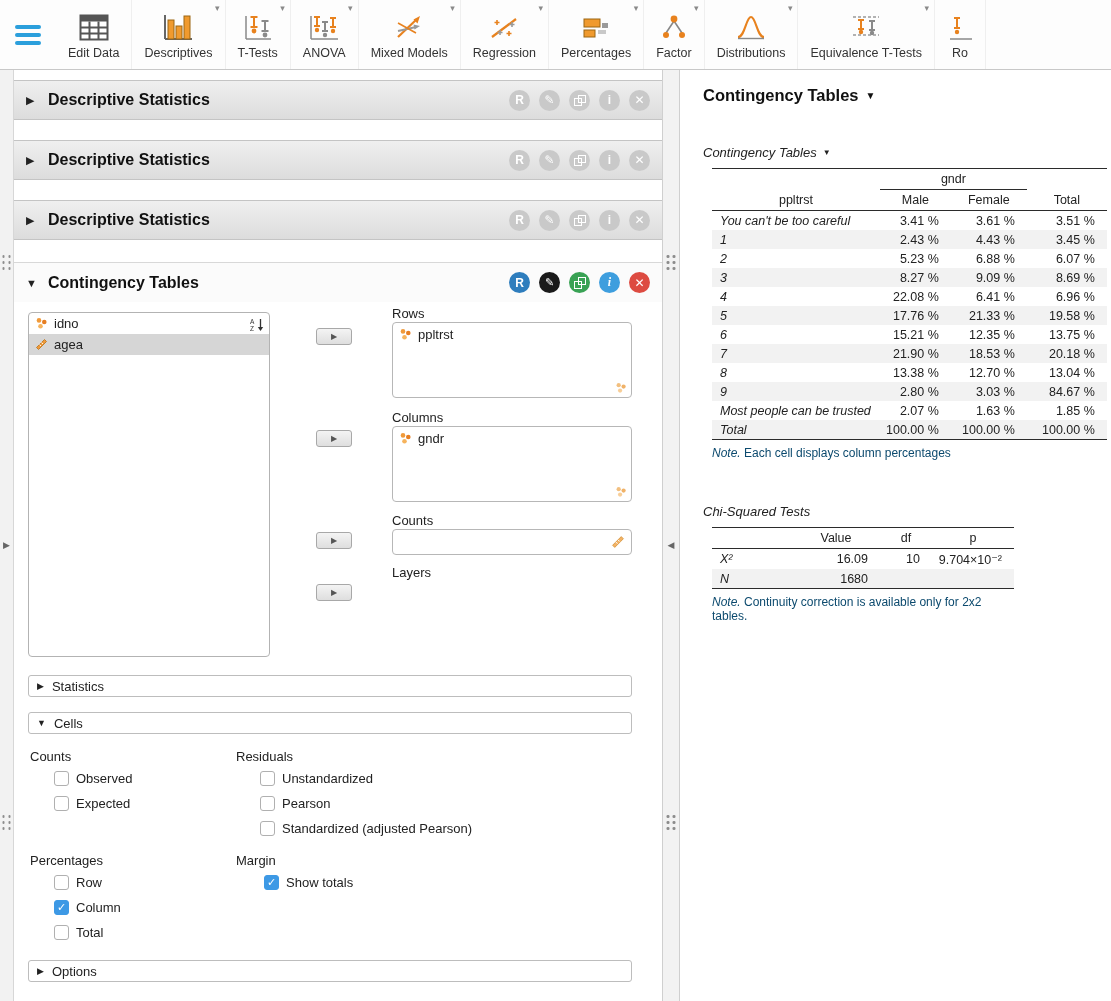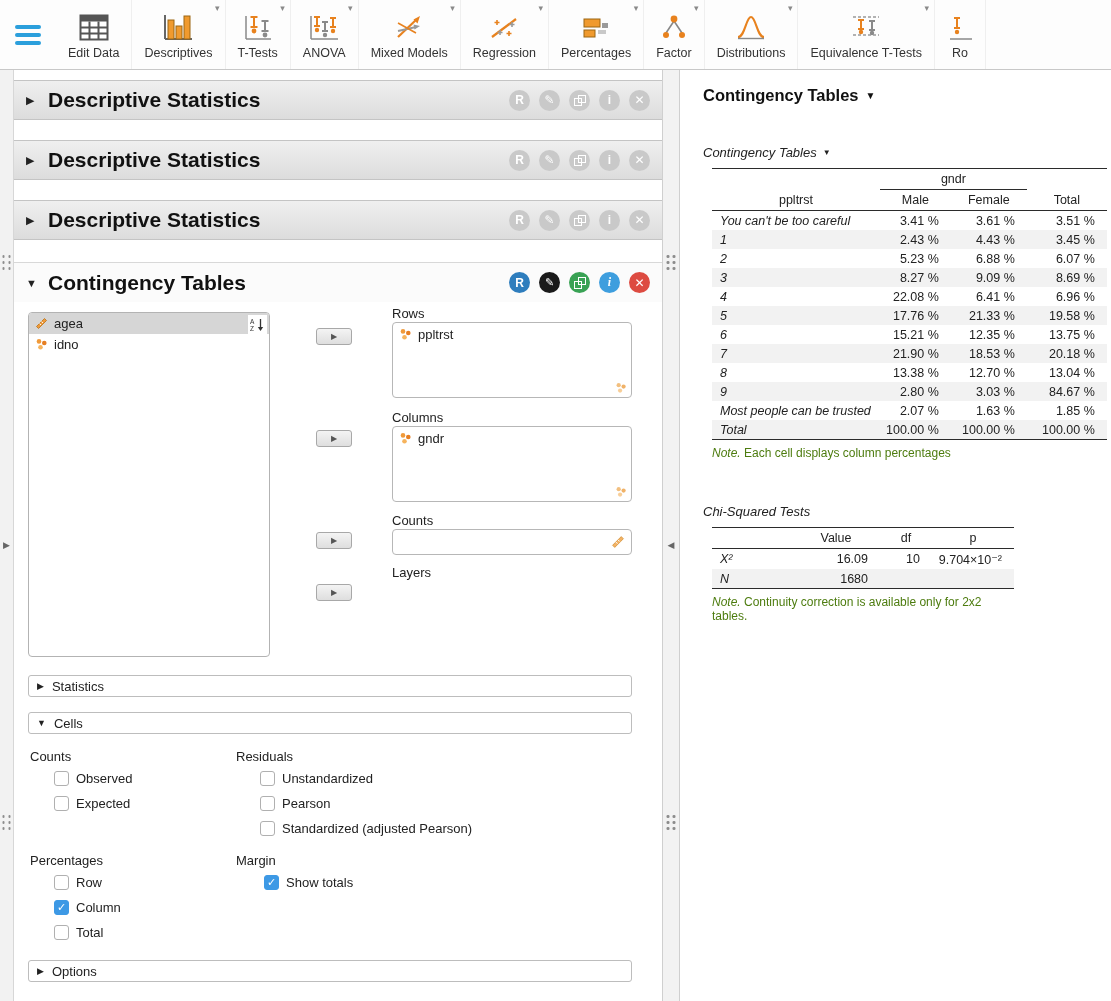--- a/index.html
+++ b/index.html
@@ -29,21 +29,21 @@
   .gutter-arrow { position:absolute; left:50%; transform:translateX(-50%); font-size:9px; color:#666; cursor:pointer; }
 
   
   .panel-analyses { width:648px; background:#fff; overflow:hidden; }
   .section-header { height:40px; display:flex; align-items:center; gap:10px; padding:0 12px;
     background:linear-gradient(#efefef,#dcdcdc); border-top:1px solid #c4c4c4; border-bottom:1px solid #c4c4c4; cursor:pointer; }
   .section-header.first { margin-top:10px; }
   .section-header + .section-header { margin-top:0; }
   .sec-gap { height:20px; background:#fff; }
   .sec-tri { font-size:11px; color:#222; width:12px; }
-  .sec-title { font-size:21px; font-weight:bold; color:#111; flex:1; }
+  .sec-title { font-size:16px; font-weight:bold; color:#111; flex:1; }
   .sec-icons { display:flex; gap:9px; }
   .icon-circle { width:21px; height:21px; border-radius:50%; display:flex; align-items:center;
     justify-content:center; color:#fff; font-size:12px; font-weight:bold; cursor:pointer; }
   .ic-gray { background:#c9c9c9; }
   .ic-r { background:#2e7dbd; }
   .ic-edit { background:#1a1a1a; font-size:11px; }
   .ic-dup { background:#39a254; }
   .ic-info { background:#3e9ede; font-family:"Liberation Serif",serif; font-style:italic; }
   .ic-close { background:#dd4b41; font-weight:normal; }
   .dup-glyph { position:relative; width:11px; height:11px; }
@@ -94,21 +94,21 @@
   .table-title .caret { font-size:8px; font-style:normal; }
   .rtable { border-collapse:collapse; font-size:12.5px; margin-left:9px; margin-top:8px;
     border-top:1px solid #2b2b2b; border-bottom:1px solid #2b2b2b; }
   .rtable th { font-weight:normal; padding:3px 6px; text-align:center; }
   .rtable th.span-col { border-bottom:1px solid #2b2b2b; }
   .rtable tr.colhead th { border-bottom:1px solid #2b2b2b; }
   .rtable td { padding:2.5px 6px; }
   .rtable td.rowlabel { text-align:left; padding-left:8px; white-space:nowrap;font-style:italic; }
   .rtable td.num { text-align:right; padding-right:12px; white-space:nowrap; }
   .rtable tr.shaded { background:#f2f2f2; }
-  .note { margin:6px 0 0 9px; font-size:12px; color:#4d7c0f; max-width:380px; }
+  .note { margin:6px 0 0 9px; font-size:12px; color:#0c4a6e; max-width:380px; }
   .note .np { font-style:italic; }
   .chi-title { margin-top:44px; }
   .chi-note { max-width:300px; }
 
   svg { display:block; }
 </style>
 </head>
 <body>
 
 <div class="toolbar">
@@ -387,39 +387,39 @@
             <span class="dup-glyph"></span>
           </span>
         <span class="icon-circle ic-info">i</span>
         <span class="icon-circle ic-close">✕</span>
       </span>
     </div>
 
     <div class="section-body">
 
       <div class="var-list">
+        <div class="var-item">
+          <span>
+            <svg width="13" height="13" viewBox="0 0 13 13">
+              <circle cx="4" cy="3.4" r="2.3" fill="#f09a3a"></circle>
+                <circle cx="9.3" cy="5" r="2.3" fill="#e67e22"></circle>
+                <circle cx="5.5" cy="9.3" r="2.3" fill="#f6b35c"></circle>
+            </svg>
+          </span>
+          <span>idno</span>
+        </div>
         <div class="var-item selected">
           <span>
             <svg width="13" height="13" viewBox="0 0 13 13">
               <path d="M1.5 9.5 L9.5 1.5 L11.5 3.5 L3.5 11.5 Z" fill="#f09a3a" stroke="#b5721c" stroke-width="0.8"></path>
               <line x1="4.5" y1="6.5" x2="6" y2="8" stroke="#fff" stroke-width="0.9"></line>
               <line x1="6.5" y1="4.5" x2="8" y2="6" stroke="#fff" stroke-width="0.9"></line>
             </svg>
           </span>
           <span>agea</span>
-        </div>
-        <div class="var-item">
-          <span>
-            <svg width="13" height="13" viewBox="0 0 13 13">
-              <circle cx="4" cy="3.4" r="2.3" fill="#f09a3a"></circle>
-                <circle cx="9.3" cy="5" r="2.3" fill="#e67e22"></circle>
-                <circle cx="5.5" cy="9.3" r="2.3" fill="#f6b35c"></circle>
-            </svg>
-          </span>
-          <span>idno</span>
         </div>
         <div class="sort-btn">
           <svg width="15" height="15" viewBox="0 0 15 15">
             <text x="0" y="6.5" font-size="6.5" fill="#333">A</text>
             <text x="0" y="14" font-size="6.5" fill="#333">Z</text>
             <line x1="10.5" y1="2" x2="10.5" y2="11" stroke="#333" stroke-width="1.3"></line>
             <polygon points="7.8,10 13.2,10 10.5,14" fill="#333"></polygon>
           </svg>
         </div>
       </div>

